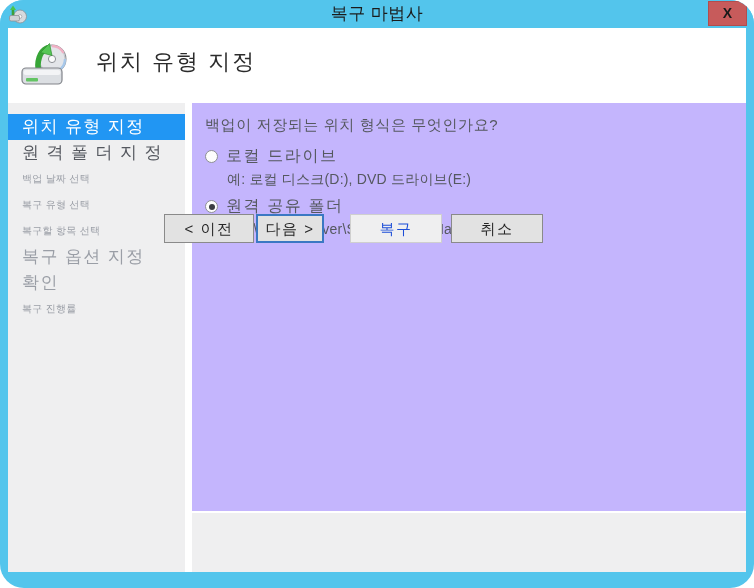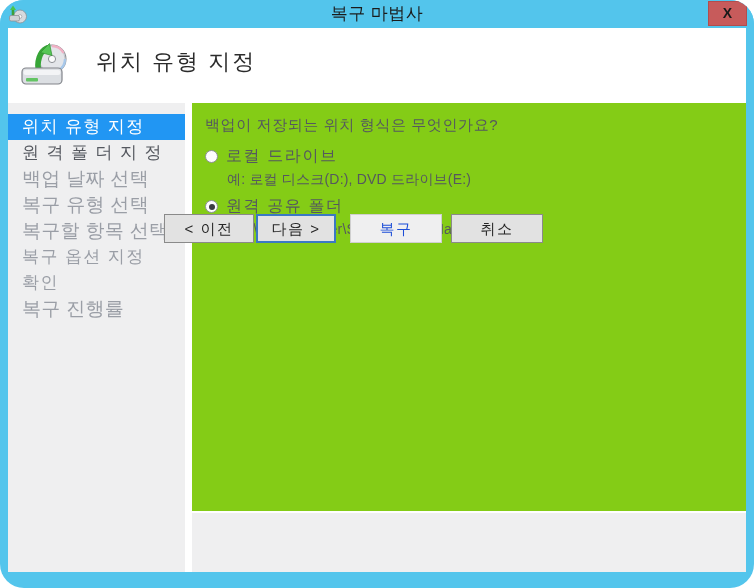--- a/index.html
+++ b/index.html
@@ -117,31 +117,31 @@
     letter-spacing: 1.4px;
     white-space: nowrap;
     color: #9a9ea6;
   }
   .nav-item.done { color: #55585f; }
   .nav-item.active {
     background: #2196f3;
     color: #ffffff;
   }
   .nav-item.tight {
-    font-size: 19px;
+    font-size: 10px;
     letter-spacing: 0.3px;
   }
 
   
   #content {
     position: absolute;
     left: 184px; top: 6px;
     width: 554px;
     height: 408px;
-    background: #84cc16;
+    background: #c4b5fd;
     box-sizing: border-box;
   }
   #question {
     position: absolute;
     left: 13px; top: 13px;
     font-size: 15px;
     color: #55585f;
     letter-spacing: 0.6px;
     white-space: nowrap;
   }
@@ -219,21 +219,21 @@
     color: #262626;
     letter-spacing: 1.5px;
     text-align: center;
     line-height: 26px;
     cursor: pointer;
     padding: 0;
     white-space: nowrap;
   }
   #btn-prev   { left: 156px; width: 90px; }
   #btn-next   {
-    left: 248px; width: 80px;
+    left: 248px; width: 68px;
     border: 2px solid #3b78c3;
     background: #e2e2e2;
     line-height: 24px;
   }
   #btn-recover {
     left: 342px; width: 92px;
     background: #efeff0;
     border: 1px solid #cfcfcf;
     color: #1d4ed8;
     cursor: default;

